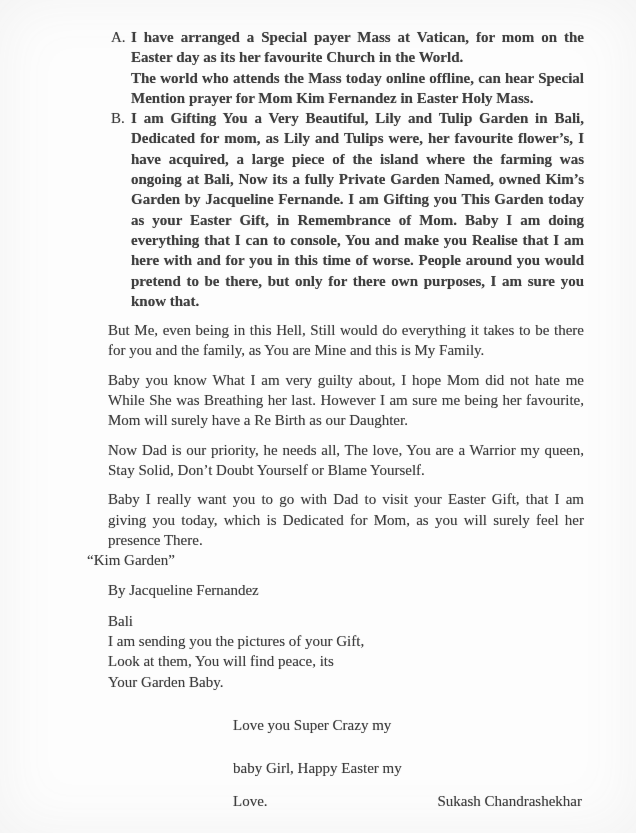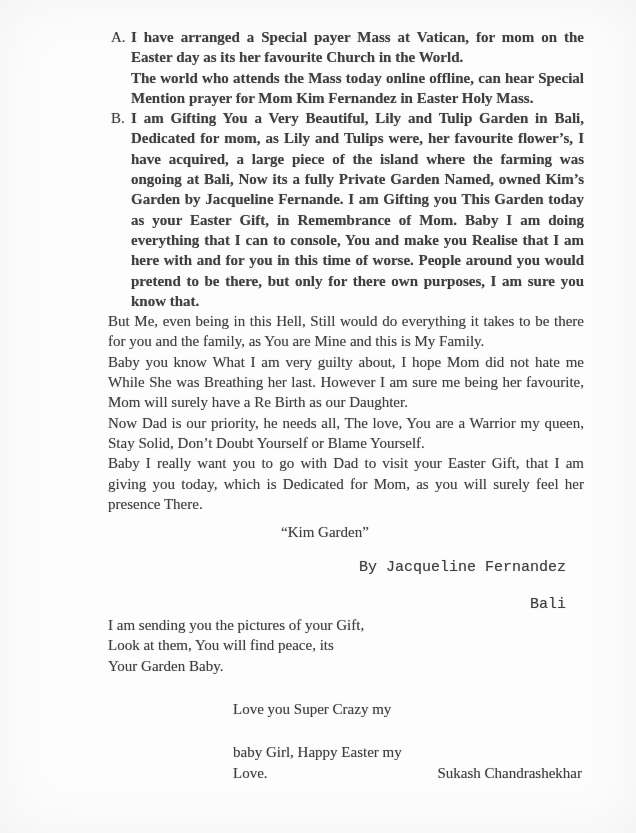--- a/index.html
+++ b/index.html
@@ -39,44 +39,44 @@
     font-weight: bold;
   }
   .list-item .item-body p {
     text-align: justify;
   }
   .body-text {
     margin-left: 108px;
     margin-right: 52px;
   }
   .body-text p.para {
+    margin-top: 9px;
     text-align: justify;
   }
   .garden-title {
-    margin-top: 8px;
-    text-align: center;
+    text-align: left;
     position: relative;
     left: -21px;
   }
   .byline {
-    margin-top: 16px;
-    text-align: right;
+    margin-top: 10px;
+    text-align: left;
     padding-right: 18px;
-    font-family: Liberation Mono, monospace;
   }
   .closing-line {
     margin-top: 0;
   }
   .signoff-block {
     padding-left: 125px;
   }
   .signoff-line {
     margin-top: 23px;
   }
   .signature-row {
+    margin-top: 12px;
     display: flex;
     justify-content: space-between;
     padding-right: 2px;
   }
 </style>
 </head>
 <body>
 
 <div class="page">
 

